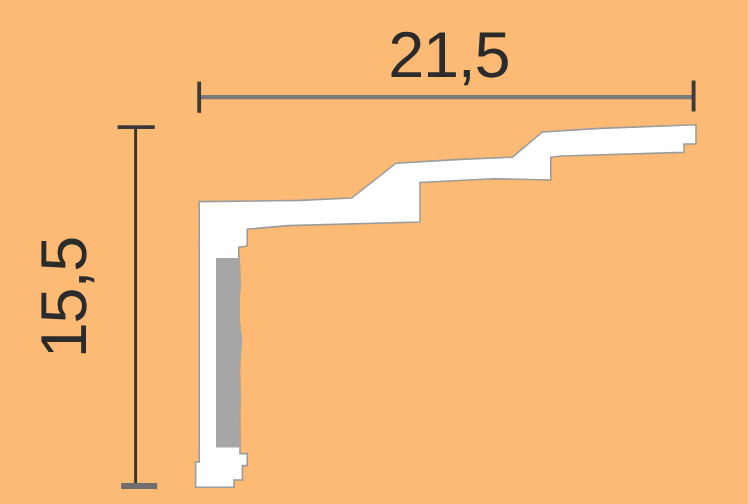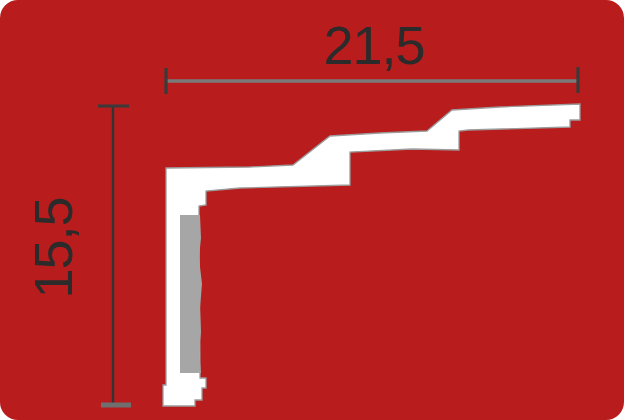--- a/index.html
+++ b/index.html
@@ -4,24 +4,23 @@
 <style>
   html, body {
     margin: 0;
     padding: 0;
     background: #ffffff;
   }
   .canvas {
     position: relative;
     width: 624px;
     height: 420px;
-    background: #b91c1c;
+    background: #fdba74;
     overflow: hidden;
     font-family: "Liberation Sans", "DejaVu Sans", sans-serif;
-    border-radius: 18px;
   }
   svg { display: block; }
 
   .profile-outline {
     fill: #ffffff;
     stroke: #9c9c9c;
     stroke-width: 1.3;
     stroke-linejoin: miter;
   }
   .adhesive-strip {

